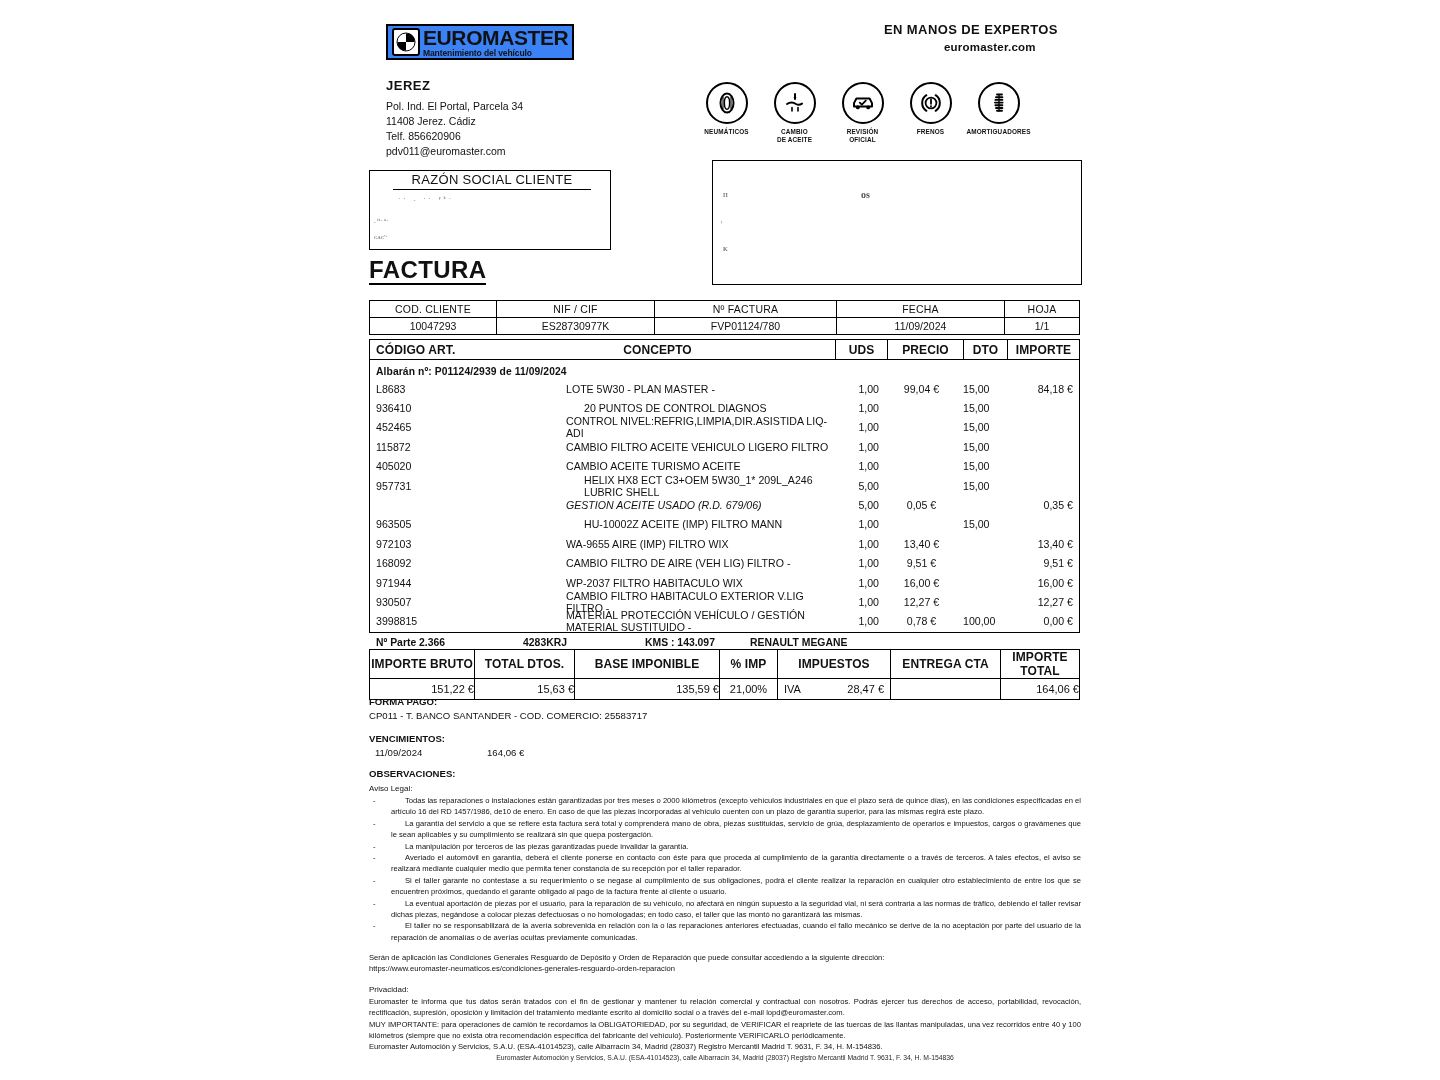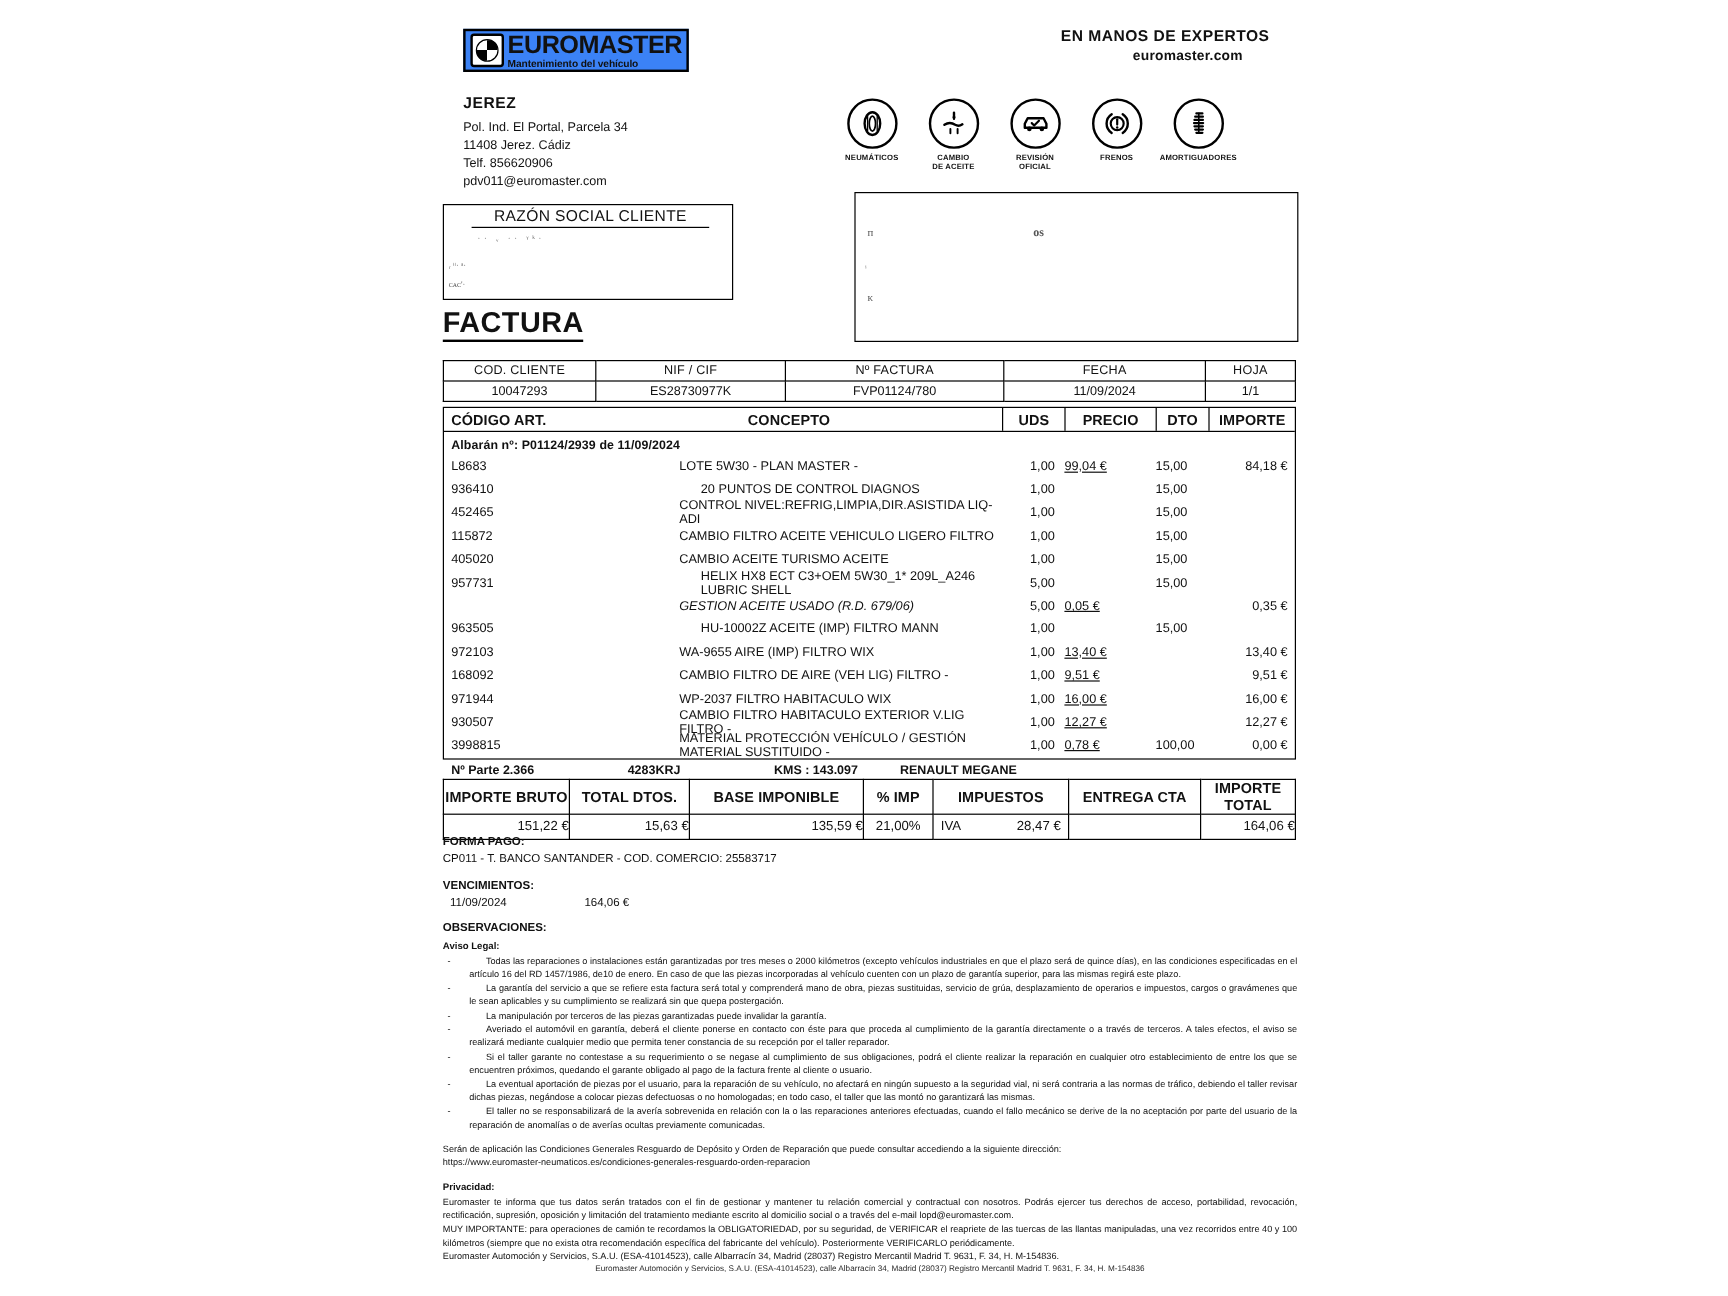--- a/index.html
+++ b/index.html
@@ -73,21 +73,21 @@
   .c-uds{ width:52px; justify-content:center; border-left:1.2px solid #000; }
   .c-pre{ width:76px; justify-content:center; border-left:1.2px solid #000; }
   .c-dto{ width:44px; justify-content:center; border-left:1.2px solid #000; }
   .c-imp{ width:72px; justify-content:center; border-left:1.2px solid #000; }
 
   .alb{ font-size:10.3px; font-weight:bold; padding:6px 0 2px 6px; letter-spacing:.1px;}
   .row{ display:flex; height:19.4px; align-items:center; font-size:10.6px; }
   .row .cod{ width:110px; padding-left:6px; }
   .row .con{ flex:1; }
   .row .uds{ width:52px; text-align:right; padding-right:8px; }
-  .row .pre{ width:76px; text-align:left; padding-right:7px;text-decoration:underline; }
+  .row .pre{ width:76px; text-align:center; padding-right:7px; }
   .row .dto{ width:44px; padding-right:3px; }
   .row .imp{ width:72px; text-align:right; padding-right:6px; }
   .ind1{ padding-left:86px; }
   .ind2{ padding-left:104px; }
   .ind0{ padding-left:86px; }
   .ital{ font-style:italic; }
   .vline{ display:flex; font-size:10.4px; font-weight:bold; padding-top:6px; }
 
   .tot-tbl{ left:369px; top:649px; width:711px; }
   .tot-tbl th{ font-size:12px; font-weight:bold; height:21px; text-align:center; letter-spacing:.1px;}
@@ -97,21 +97,21 @@
   .tot-tbl td.imp-cell span.v{ position:absolute; right:6px; }
 
   
   .pay{ position:absolute; left:369px; top:695px; font-size:9.6px; line-height:1.5; }
   .pay b{ font-weight:bold; }
   .venc-row{ display:flex; }
   .venc-row .d{ width:118px; padding-left:6px; }
 
   
   .legal{ position:absolute; left:369px; top:783px; width:712px; font-size:7.6px; line-height:1.5; text-align:justify;}
-  .legal .hd{ font-weight:bold; font-size:8px; }
+  .legal .hd{ font-weight:normal; font-size:8px; }
   .legal p{ margin:0; }
   .legal .bullet{ display:flex; }
   .legal .bullet .dash{ width:22px; flex:0 0 22px; text-align:left; padding-left:4px;}
   .legal .bullet .bt{ flex:1; text-indent:14px; }
   .block{ margin-top:9px; }
   .footer-reg{ margin-top:9px; font-size:7.6px; }
   .footer-dup{ font-size:6.8px; text-align:center; color:#2a2a2a; filter:blur(.25px); margin-top:1px;}
 </style>
 </head>
 <body>

